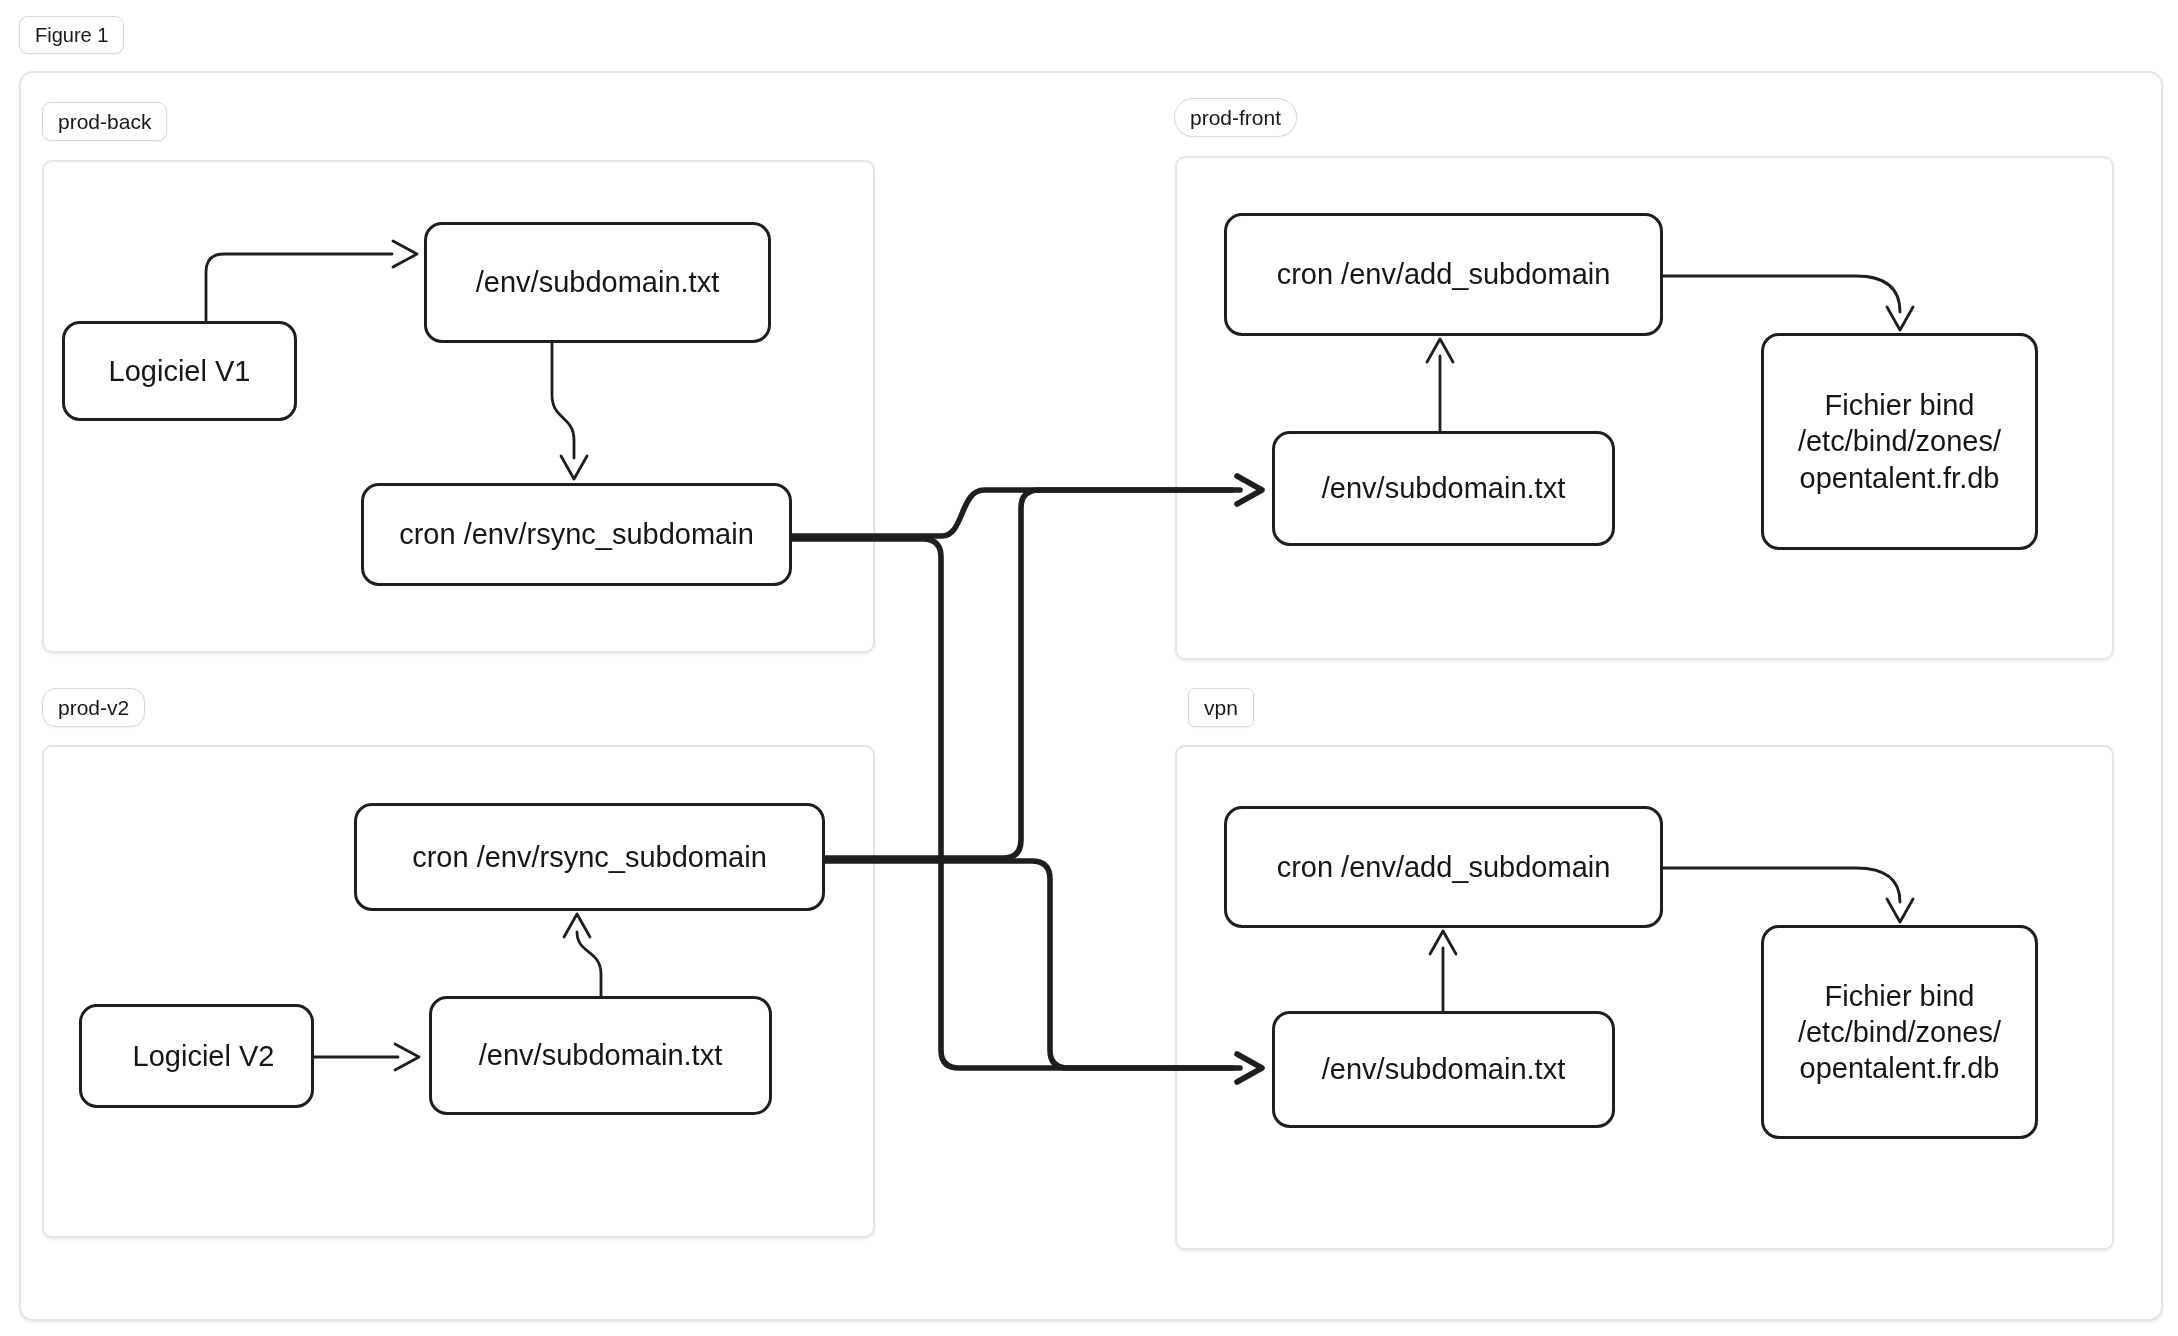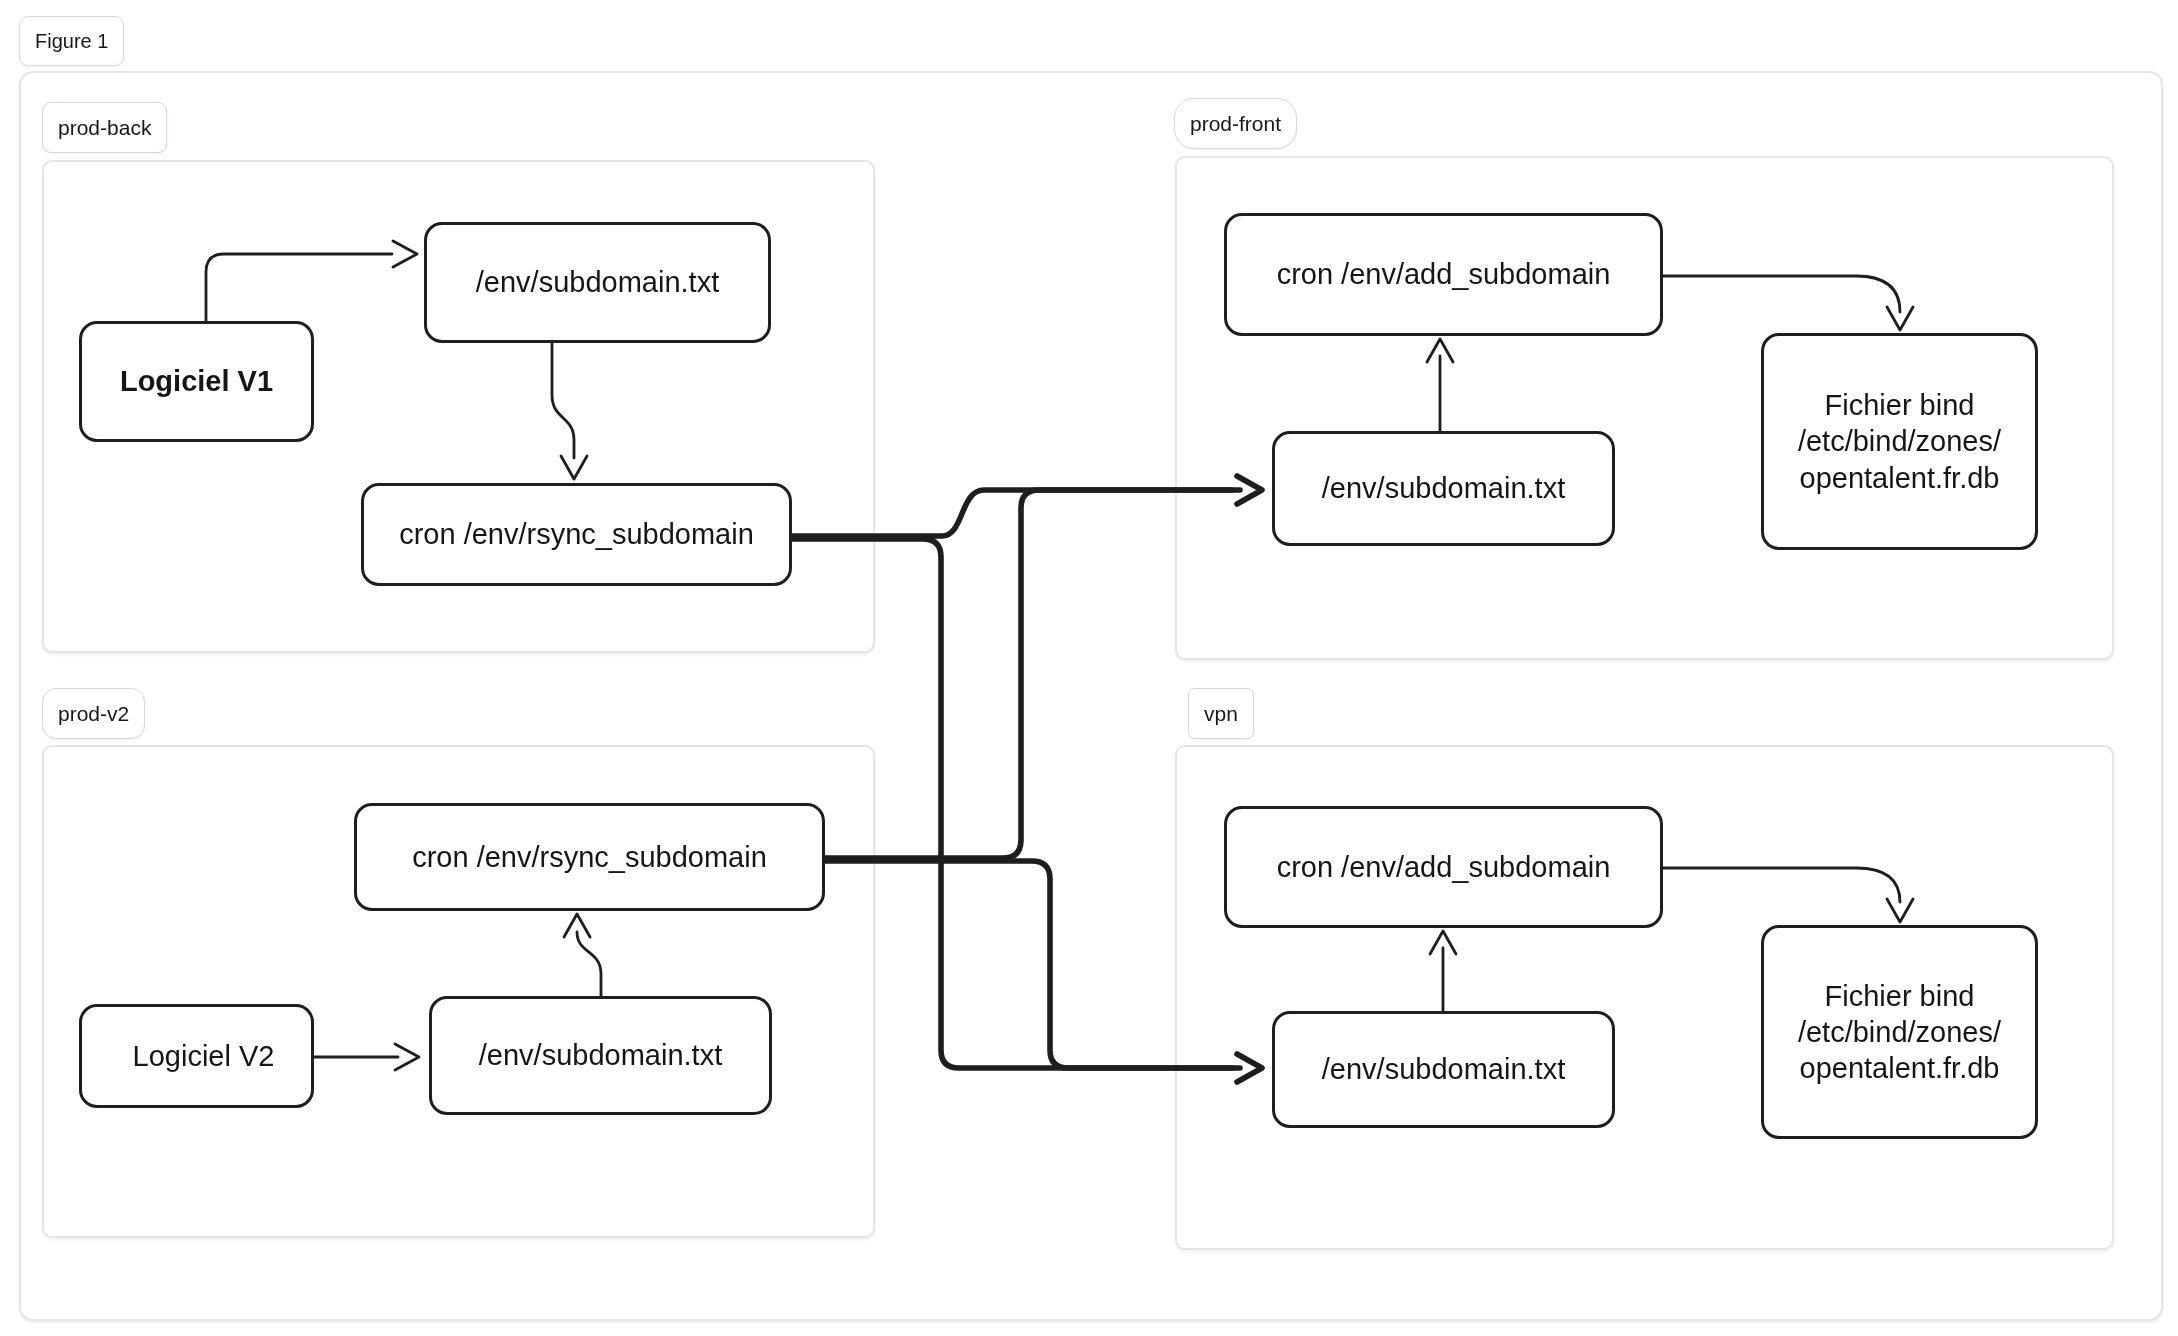--- a/index.html
+++ b/index.html
@@ -27,21 +27,21 @@
     background: #ffffff;
   }
   .badge {
     position: absolute;
     border: 1.5px solid #d7d7dd;
     border-radius: 9px;
     background: #ffffff;
     box-shadow: 0 1px 2px rgba(0,0,0,0.06);
     font-size: 21px;
     line-height: 1;
-    padding: 14px 15px;
+    padding: 8px 15px;
     color: #17171c;
     white-space: nowrap;
     z-index: 3;
   }
   .node {
     position: absolute;
     box-sizing: border-box;
     border: 3px solid #1e1e1e;
     border-radius: 18px;
     background: #ffffff;
@@ -146,21 +146,21 @@
       <path class="thin" d="M1443,1011 L1443,948"></path>
       <path class="thin" d="M1430,954 L1443,931 L1456,954"></path>
     </g>
 
     <g>
       <path class="thin" d="M1663,868 L1856,868 Q1900,868 1900,902"></path>
       <path class="thin" d="M1887,899 L1900,922 L1913,899"></path>
     </g>
   </svg>
 
-  <div class="node" style="left:79px;  top:321px; width:235px; height:121px;font-weight:bold;">Logiciel V1</div>
+  <div class="node" style="left:62px;  top:321px; width:235px; height:100px;">Logiciel V1</div>
   <div class="node" style="left:424px; top:222px; width:347px; height:121px;">/env/subdomain.txt</div>
   <div class="node" style="left:361px; top:483px; width:431px; height:103px;">cron /env/rsync_subdomain</div>
 
   <div class="node" style="left:1224px; top:213px; width:439px; height:123px;">cron /env/add_subdomain</div>
   <div class="node" style="left:1761px; top:333px; width:277px; height:217px;">Fichier bind
 /etc/bind/zones/
 opentalent.fr.db</div>
   <div class="node" style="left:1272px; top:431px; width:343px; height:115px;">/env/subdomain.txt</div>
 
   <div class="node" style="left:354px; top:803px; width:471px; height:108px;">cron /env/rsync_subdomain</div>

